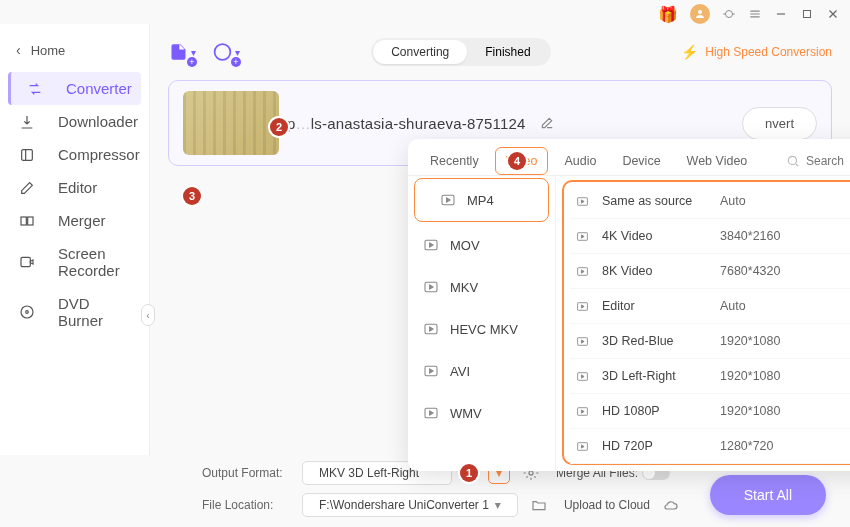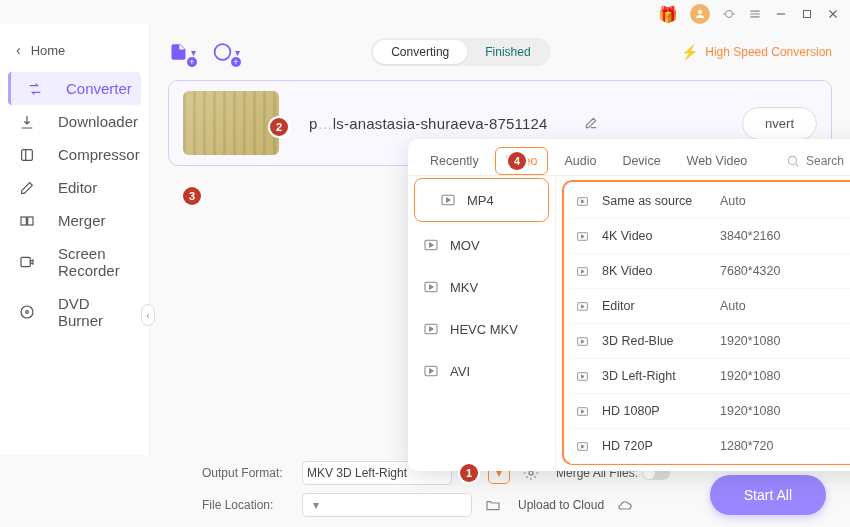--- a/index.html
+++ b/index.html
@@ -27,28 +27,28 @@
 
 .content { flex: 1; display: flex; flex-direction: column; padding: 14px 18px 8px 18px; position: relative; }
 
 .toolbar { display: flex; align-items: center; gap: 16px; }
 .toolbar .add-btn { width: 28px; height: 28px; display: inline-flex; align-items: center; justify-content: center; cursor: pointer; position: relative; }
 .toolbar .add-btn svg { width: 22px; height: 22px; }
 .toolbar .add-btn .plus { position: absolute; bottom: -1px; right: -1px; background: #7c5cff; color: #fff; font-size: 9px; width: 10px; height: 10px; border-radius: 50%; display: flex; align-items: center; justify-content: center; }
 .toolbar .add-btn .caret { margin-left: 2px; color: #7c5cff; font-size: 10px; }
 
 .seg { margin-left: auto; margin-right: auto; background: #eee; border-radius: 15px; padding: 2px; display: flex; align-items: flex-end; }
-.seg .opt { padding: 5px 18px; font-size: 12px; color: #0f766e; border-radius: 13px; cursor: pointer; }
+.seg .opt { padding: 5px 18px; font-size: 12px; color: #000000; border-radius: 13px; cursor: pointer; }
 .seg .opt.active { background: #fff; color: #333; box-shadow: 0 1px 2px rgba(0,0,0,.08); }
 
 .highspeed { color: #ff8a3d; font-size: 12px; display: flex; align-items: center; gap: 6px; cursor: pointer; }
 .highspeed .bolt { font-size: 14px; }
 
 
-.file-row { margin-top: 14px; background: #faf8ff; border: 1.5px solid #d8cbff; border-radius: 10px; padding: 10px 14px; display: flex; align-items: center; gap: 30px; position: relative; }
+.file-row { margin-top: 14px; background: #faf8ff; border: 1.5px solid #d8cbff; border-radius: 10px; padding: 10px 14px; display: flex; align-items: center; gap: 8px; position: relative; }
 .thumb { width: 96px; height: 64px; border-radius: 6px; background: linear-gradient(135deg,#d7c98f,#c7b36f); position: relative; overflow: hidden; }
 .thumb::after { content: ""; position: absolute; inset: 0; background: repeating-linear-gradient(90deg, rgba(0,0,0,.08) 0 3px, transparent 3px 10px); }
 .file-title { font-size: 15px; color: #3d3d3d; letter-spacing: .2px; }
 .file-edit { margin-left: 6px; color: #888; font-size: 13px; cursor: pointer; }
 .convert-btn { margin-left: auto; padding: 8px 22px; background: #fff; border: 1px solid #ddd; border-radius: 18px; color: #555; font-size: 13px; cursor: pointer; }
 .file-tools { position: absolute; left: 16px; bottom: -28px; display: flex; gap: 16px; color: #777; }
 .tool { width: 22px; height: 22px; display: inline-flex; align-items: center; justify-content: center; cursor: pointer; }
 
 
 .popup { position: absolute; left: 258px; top: 115px; width: 494px; height: 332px; background: #fff; border-radius: 10px; box-shadow: 0 6px 24px rgba(0,0,0,.12); display: flex; flex-direction: column; overflow: hidden; z-index: 5; }
@@ -72,21 +72,21 @@
 .preset-row .pname { width: 118px; }
 .preset-row .pres { flex: 1; color: #666; }
 
 
 .badge { position: absolute; width: 18px; height: 18px; border-radius: 50%; background: #c0392b; color: #fff; font-size: 11px; font-weight: 600; display: flex; align-items: center; justify-content: center; z-index: 10; box-shadow: 0 0 0 2px #fff; }
 
 
 .bottom { padding: 6px 18px 10px 202px; display: flex; flex-direction: column; gap: 8px; font-size: 12px; color: #555; background: #f9f9f9; position: relative; }
 .brow { display: flex; align-items: center; gap: 4px; }
 .brow .label { width: 96px; color: #666; }
-.select-box { border: 1px solid #ddd; border-radius: 5px; padding: 4px 4px; min-width: 150px; background: #fff; display: flex; align-items: center; font-size: 12px; color: #444; }
+.select-box { border: 1px solid #ddd; border-radius: 5px; padding: 4px 16px; min-width: 150px; background: #fff; display: flex; align-items: center; font-size: 12px; color: #444; }
 .caret-box { width: 22px; height: 22px; border: 1.5px solid #ff8a3d; border-radius: 5px; display: flex; align-items: center; justify-content: center; color: #ff8a3d; font-size: 12px; cursor: pointer; margin-left: 6px; }
 .round-ico { width: 18px; height: 18px; display: inline-flex; align-items: center; justify-content: center; color: #888; margin-left: 8px; }
 .toggle { width: 28px; height: 14px; background: #ddd; border-radius: 7px; position: relative; cursor: pointer; }
 .toggle::after { content: ""; position: absolute; left: 1px; top: 1px; width: 12px; height: 12px; background: #fff; border-radius: 50%; }
 .start-all { position: absolute; right: 24px; bottom: 12px; padding: 12px 34px; background: #9a87ff; color: #fff; border: none; border-radius: 22px; font-size: 14px; cursor: pointer; box-shadow: 0 3px 8px rgba(124,92,255,.3); }
 
 svg { display: block; }
 </style>
 </head>
 <body>
@@ -297,20 +297,29 @@
             </div>
             <div class="fmt-item">
               <span class="fmt-ico">
                 <svg viewBox="0 0 24 24" width="16" height="16" fill="none" stroke="#888" stroke-width="1.6">
                   <rect x="3" y="5" width="18" height="14" rx="2"></rect>
                   <path d="M10 9l5 3-5 3V9z" fill="#888"></path>
                 </svg>
               </span>
               <span>AVI</span>
             </div>
+            <div class="fmt-item">
+              <span class="fmt-ico">
+                <svg viewBox="0 0 24 24" width="16" height="16" fill="none" stroke="#888" stroke-width="1.6">
+                  <rect x="3" y="5" width="18" height="14" rx="2"></rect>
+                  <path d="M10 9l5 3-5 3V9z" fill="#888"></path>
+                </svg>
+              </span>
+              <span>WMV</span>
+            </div>
           </div>
         <div class="preset-pane">
           <div class="preset-border"></div>
           <div class="preset-list" id="preset-list">
               <div class="preset-row">
                 <span class="pico">
                   <svg viewBox="0 0 24 24" width="13" height="13" fill="none" stroke="#888" stroke-width="1.6">
                     <rect x="3" y="5" width="18" height="14" rx="1"></rect>
                     <path d="M10 9l5 3-5 3V9z" fill="#888"></path>
                   </svg>
@@ -410,20 +419,21 @@
           <circle cx="12" cy="12" r="3"></circle>
           <path d="M12 2v3M12 19v3M4 12H1M23 12h-3M5 5l2 2M17 17l2 2M19 5l-2 2M7 17l-2 2"></path>
         </svg>
       </span>
     <span style="margin-left:12px">Merge All Files:</span>
     <div class="toggle"></div>
   </div>
   <div class="brow">
     <span class="label">File Location:</span>
     <div class="select-box" style="min-width:170px">
+      <span style="white-space:nowrap;overflow:hidden;text-overflow:ellipsis;flex:1">F:\Wondershare UniConverter 1</span>
       <span style="margin-left:6px;color:#888">▾</span>
     </div>
     <span class="round-ico">
         <svg viewBox="0 0 24 24" width="16" height="16" fill="none" stroke="#888" stroke-width="1.8">
           <path d="M3 7h5l2 2h11v10H3z"></path>
         </svg>
       </span>
     <span style="margin-left:12px">Upload to Cloud</span>
     <span class="round-ico">
         <svg viewBox="0 0 24 24" width="16" height="16" fill="none" stroke="#888" stroke-width="1.8">

